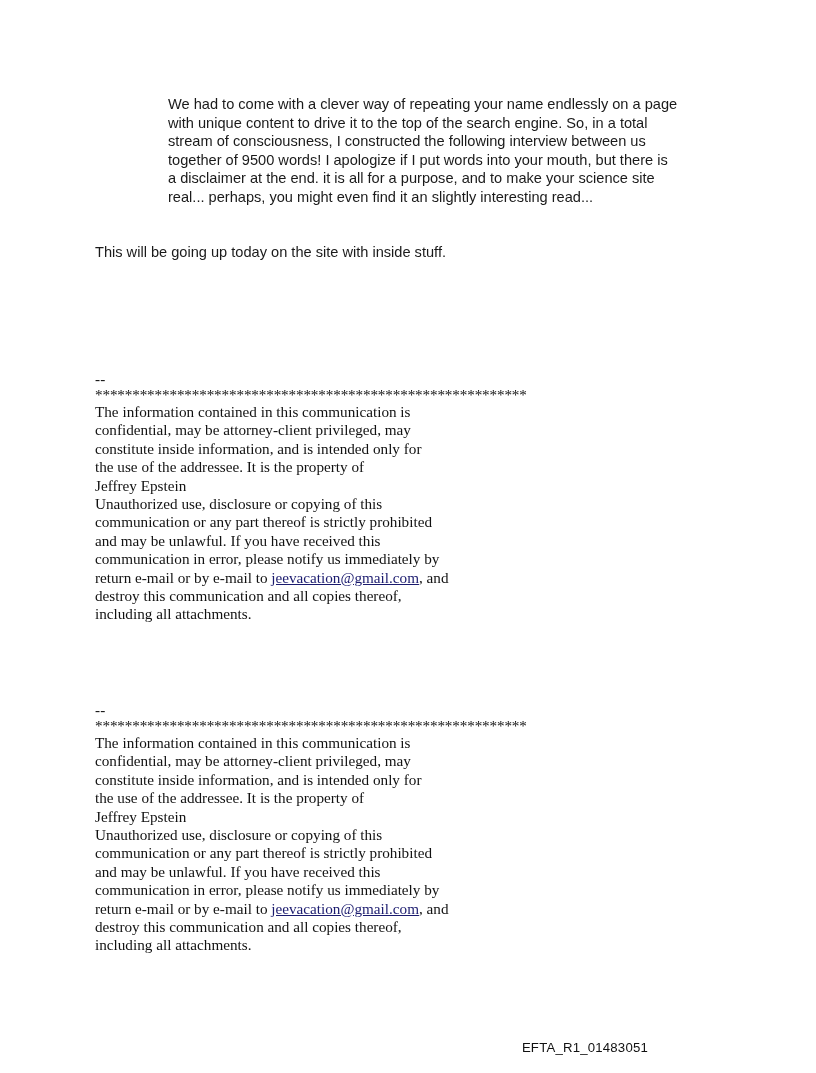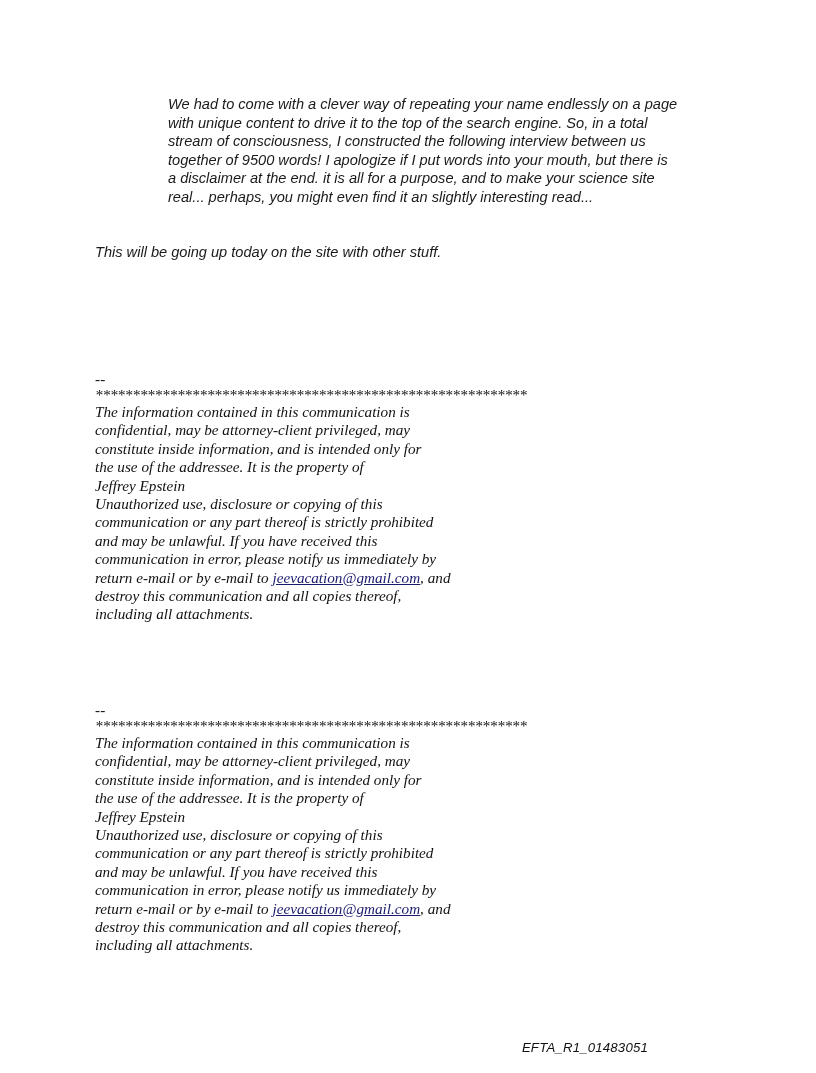--- a/index.html
+++ b/index.html
@@ -13,21 +13,20 @@
     position: relative;
     font-family: "Liberation Sans", sans-serif;
     color: #000000;
     overflow: hidden;
   }
   .page {
     position: relative;
     width: 672px;
     height: 1073px;
     background: #ffffff;
-    font-style: italic;
   }
 
   
   .quoted-block {
     position: absolute;
     left: 168px;
     top: 95px;
     width: 510px;
     font-family: "Liberation Sans", sans-serif;
     font-size: 14.6px;
@@ -95,21 +94,21 @@
     color: #111111;
   }
 </style>
 </head>
 <body>
 
 <div class="page">
 
   <div class="quoted-block">We had to come with a clever way of repeating your name endlessly on a page with unique content to drive it to the top of the search engine. So, in a total stream of consciousness, I constructed the following interview between us together of 9500 words! I apologize if I put words into your mouth, but there is a disclaimer at the end. it is all for a purpose, and to make your science site real... perhaps, you might even find it an slightly interesting read...</div>
 
-  <div class="followup-line">This will be going up today on the site with other stuff.</div>
+  <div class="followup-line">This will be going up today on the site with inside stuff.</div>
 
   <div class="disclaimer disclaimer-1">
     <div class="dashes">--</div>
     <div class="stars">**********************************************************</div>
     <div class="disclaimer-body"><span>The information contained in this communication is
 confidential, may be attorney-client privileged, may
 constitute inside information, and is intended only for
 the use of the addressee. It is the property of
 Jeffrey Epstein
 Unauthorized use, disclosure or copying of this

